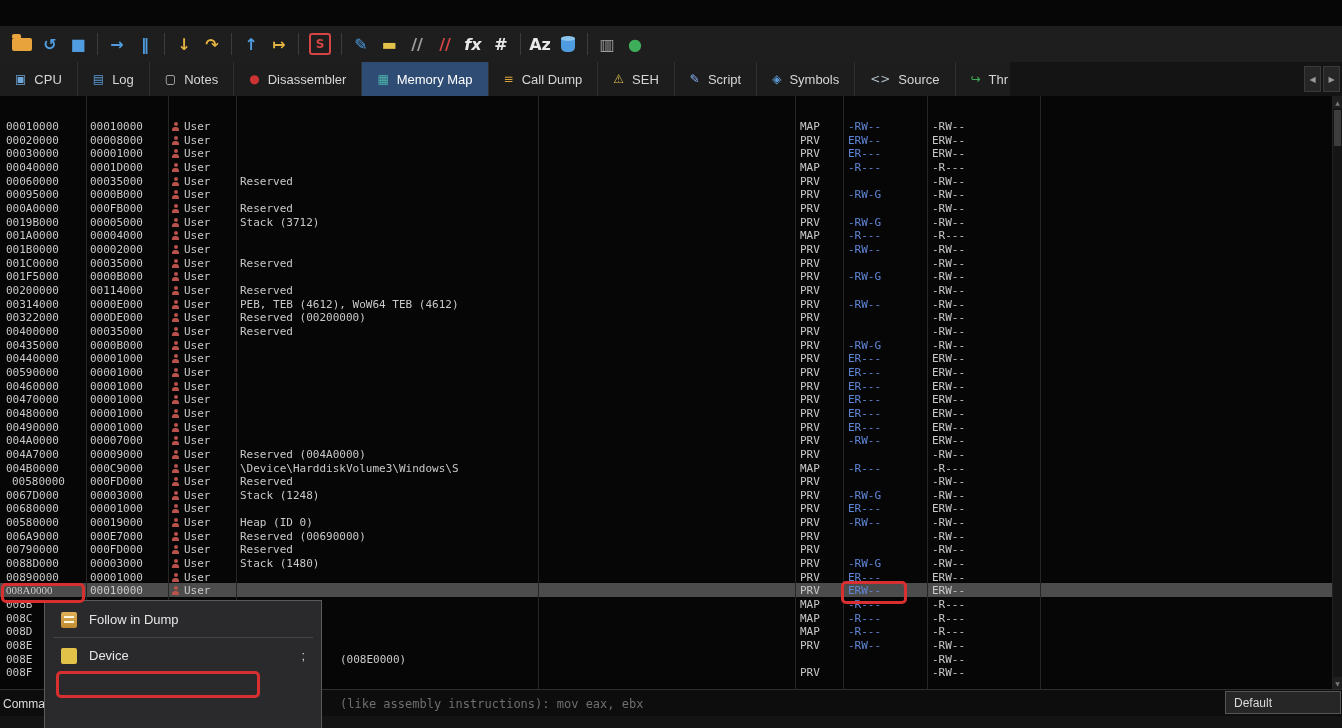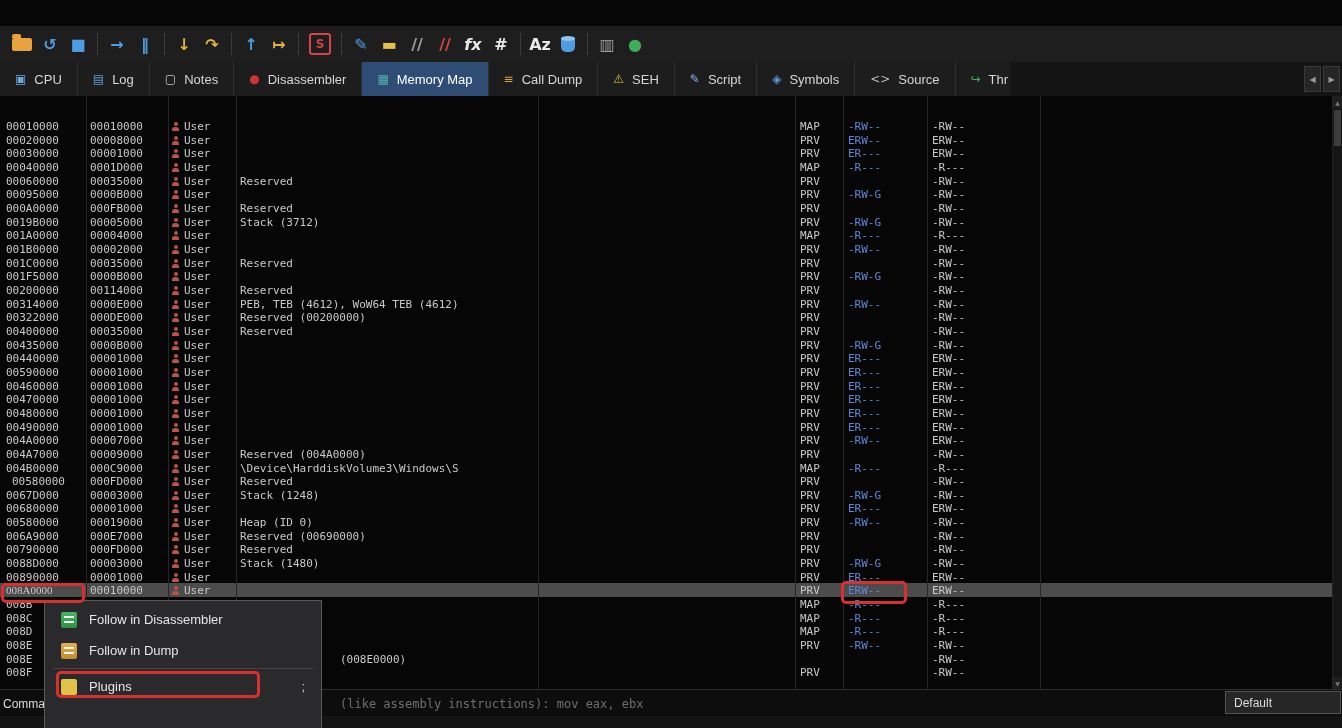--- a/index.html
+++ b/index.html
@@ -537,31 +537,27 @@
 
   <div class="cmdbar">
     <span class="cmd-label">Comma</span>
     <span class="cmd-hint">(like assembly instructions): mov eax, ebx</span>
     <div class="cmd-profile">Default</div>
   </div>
   <div class="statusbar"></div>
 
   <div class="ctxmenu" id="ctxmenu">
       <div class="cm-item">
-        <span class="cm-icon ic-disasm"></span>
-        <span>Follow in Disassembler</span>
-      </div>
-      <div class="cm-item">
         <span class="cm-icon ic-dump"></span>
         <span>Follow in Dump</span>
       </div>
       <div class="cm-sep"></div>
       <div class="cm-item">
         <span class="cm-icon ic-comment"></span>
-        <span>Plugins</span>
+        <span>Device</span>
         <span class="cm-shortcut">;</span>
       </div>
     </div>
 
   <div class="annot" id="annot-address"></div>
   <div class="annot" id="annot-protection"></div>
   <div class="annot" id="annot-menuitem"></div>
 
 </div>
 

